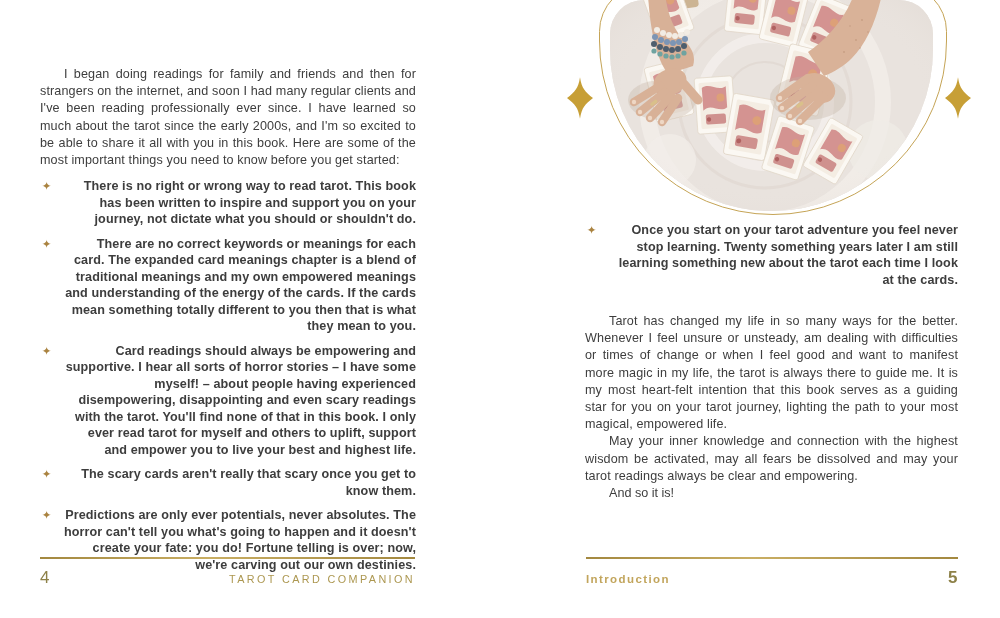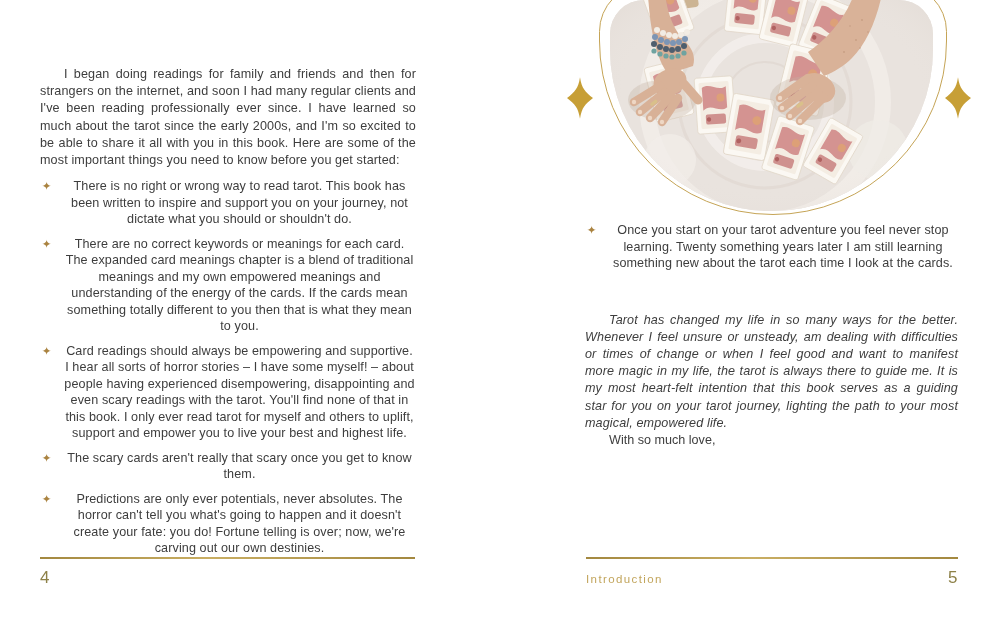--- a/index.html
+++ b/index.html
@@ -12,25 +12,25 @@
   }
   
   .col-left{position:absolute;left:40px;top:50px;width:376px;margin-top:16px;}
   .intro{
     margin:0 0 9px 0;font-size:12.6px;line-height:17.2px;
     text-align:justify;text-indent:24px;letter-spacing:.12px;
   }
   .bullets{margin:0;padding:0;list-style:none;}
   .bullet{display:flex;gap:10px;margin-bottom:8px;font-size:12.6px;line-height:16.5px;letter-spacing:.1px;}
   .bullet .star{flex:0 0 13px;color:#aa8340;font-size:11.5px;line-height:16.5px;text-align:center;}
-  .bullet .txt{flex:1;text-align:center;}
+  .bullet .txt{flex:1;text-align:right;font-weight:bold;}
   
   .footer{position:absolute;top:557px;}
   .footer-left{left:40px;width:375px;}
-  .footer-right{left:586px;width:372px;}
+  .footer-right{left:586px;width:372px;font-weight:bold;}
   .footer-line{height:1.8px;background:linear-gradient(90deg,#a3883f,#c9ae63 45%,#a3883f);margin-bottom:9px;}
   .footer-row{display:flex;justify-content:space-between;align-items:baseline;}
   .page-num{font-size:17px;color:#8d8148;letter-spacing:.5px;}
   .running-title{font-size:10.8px;letter-spacing:2.4px;color:#ac9750;padding-top:4px;}
   .section-label{font-size:11.5px;letter-spacing:1.4px;color:#c2a55c;padding-top:3px;}
   
   .photo-outline{
     position:absolute;left:599px;top:-16px;width:346px;height:229px;
     border:1.6px solid #c5a456;
     border-radius:48px 48px 176px 176px;
@@ -44,21 +44,21 @@
   .sparkle{position:absolute;width:26px;height:44px;}
   .sparkle-left{left:567px;top:76px;}
   .sparkle-right{left:945px;top:76px;}
   
   .col-right{position:absolute;left:585px;top:222px;width:373px;}
   .col-right .bullet{font-size:12.6px;}
   .body-par{
     margin:0;font-size:12.6px;line-height:17.2px;
     text-align:justify;text-indent:24px;letter-spacing:.12px;
   }
-  .par-first{margin-top:40px;font-style:italic;}
+  .par-first{margin-top:25px;}
   .closing{margin:0;font-size:12.6px;line-height:17.4px;text-indent:24px;}
   .signature{margin:0;font-size:12.8px;line-height:17.4px;text-indent:24px;font-weight:bold;font-style:italic;}
 </style>
 </head>
 <body>
 
 <div>
 
   <div class="col-left">
     <p class="intro">I began doing readings for family and friends and then for strangers on the internet, and soon I had many regular clients and I've been reading professionally ever since. I have learned so much about the tarot since the early 2000s, and I'm so excited to be able to share it all with you in this book. Here are some of the most important things you need to know before you get started:</p>
@@ -83,20 +83,21 @@
         <span class="star">✦</span>
         <span class="txt">Predictions are only ever potentials, never absolutes. The horror can't tell you what's going to happen and it doesn't create your fate: you do! Fortune telling is over; now, we're carving out our own destinies.</span>
       </li>
     </ul>
   </div>
 
   <div class="footer footer-left">
     <div class="footer-line"></div>
     <div class="footer-row">
       <span class="page-num">4</span>
+      <span class="running-title">TAROT CARD COMPANION</span>
     </div>
   </div>
 
   <div class="photo">
     <svg width="323" height="211" viewBox="0 0 323 211" xmlns="http://www.w3.org/2000/svg">
       <defs>
         <radialGradient id="vign" cx="50%" cy="45%" r="75%">
           <stop offset="60%" stop-color="#e9e3de" stop-opacity="0"></stop>
           <stop offset="100%" stop-color="#d6ccc4" stop-opacity="0.55"></stop>
         </radialGradient>
@@ -222,21 +223,22 @@
   </svg>
 
   <div class="col-right">
     <ul class="bullets">
       <li class="bullet">
         <span class="star">✦</span>
         <span class="txt">Once you start on your tarot adventure you feel never stop learning. Twenty something years later I am still learning something new about the tarot each time I look at the cards.</span>
       </li>
     </ul>
     <p class="body-par par-first">Tarot has changed my life in so many ways for the better. Whenever I feel unsure or unsteady, am dealing with difficulties or times of change or when I feel good and want to manifest more magic in my life, the tarot is always there to guide me. It is my most heart-felt intention that this book serves as a guiding star for you on your tarot journey, lighting the path to your most magical, empowered life.</p>
-    <p class="closing">With so much love,</p>
+    <p class="body-par">May your inner knowledge and connection with the highest wisdom be activated, may all fears be dissolved and may your tarot readings always be clear and empowering.</p>
+    <p class="closing">And so it is!</p>
   </div>
 
   <div class="footer footer-right">
     <div class="footer-line"></div>
     <div class="footer-row">
       <span class="section-label">Introduction</span>
       <span class="page-num">5</span>
     </div>
   </div>
 

